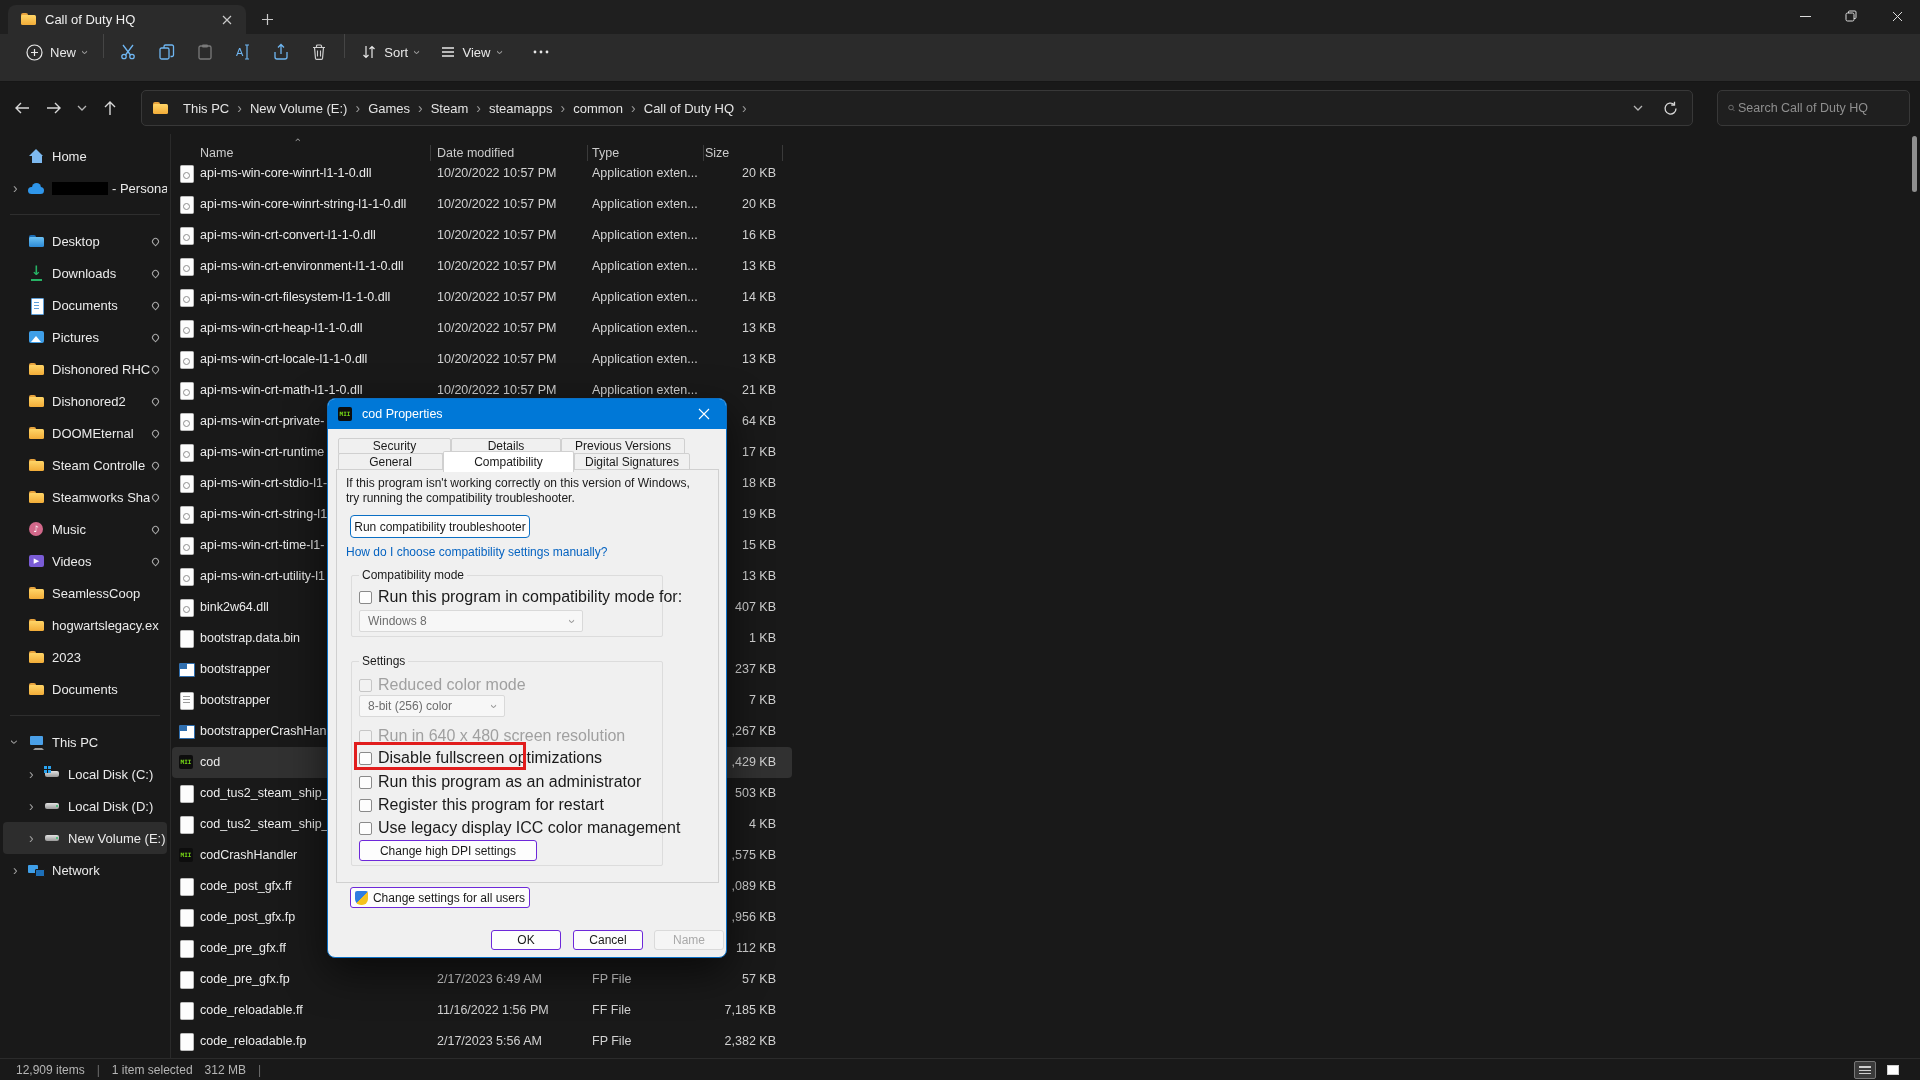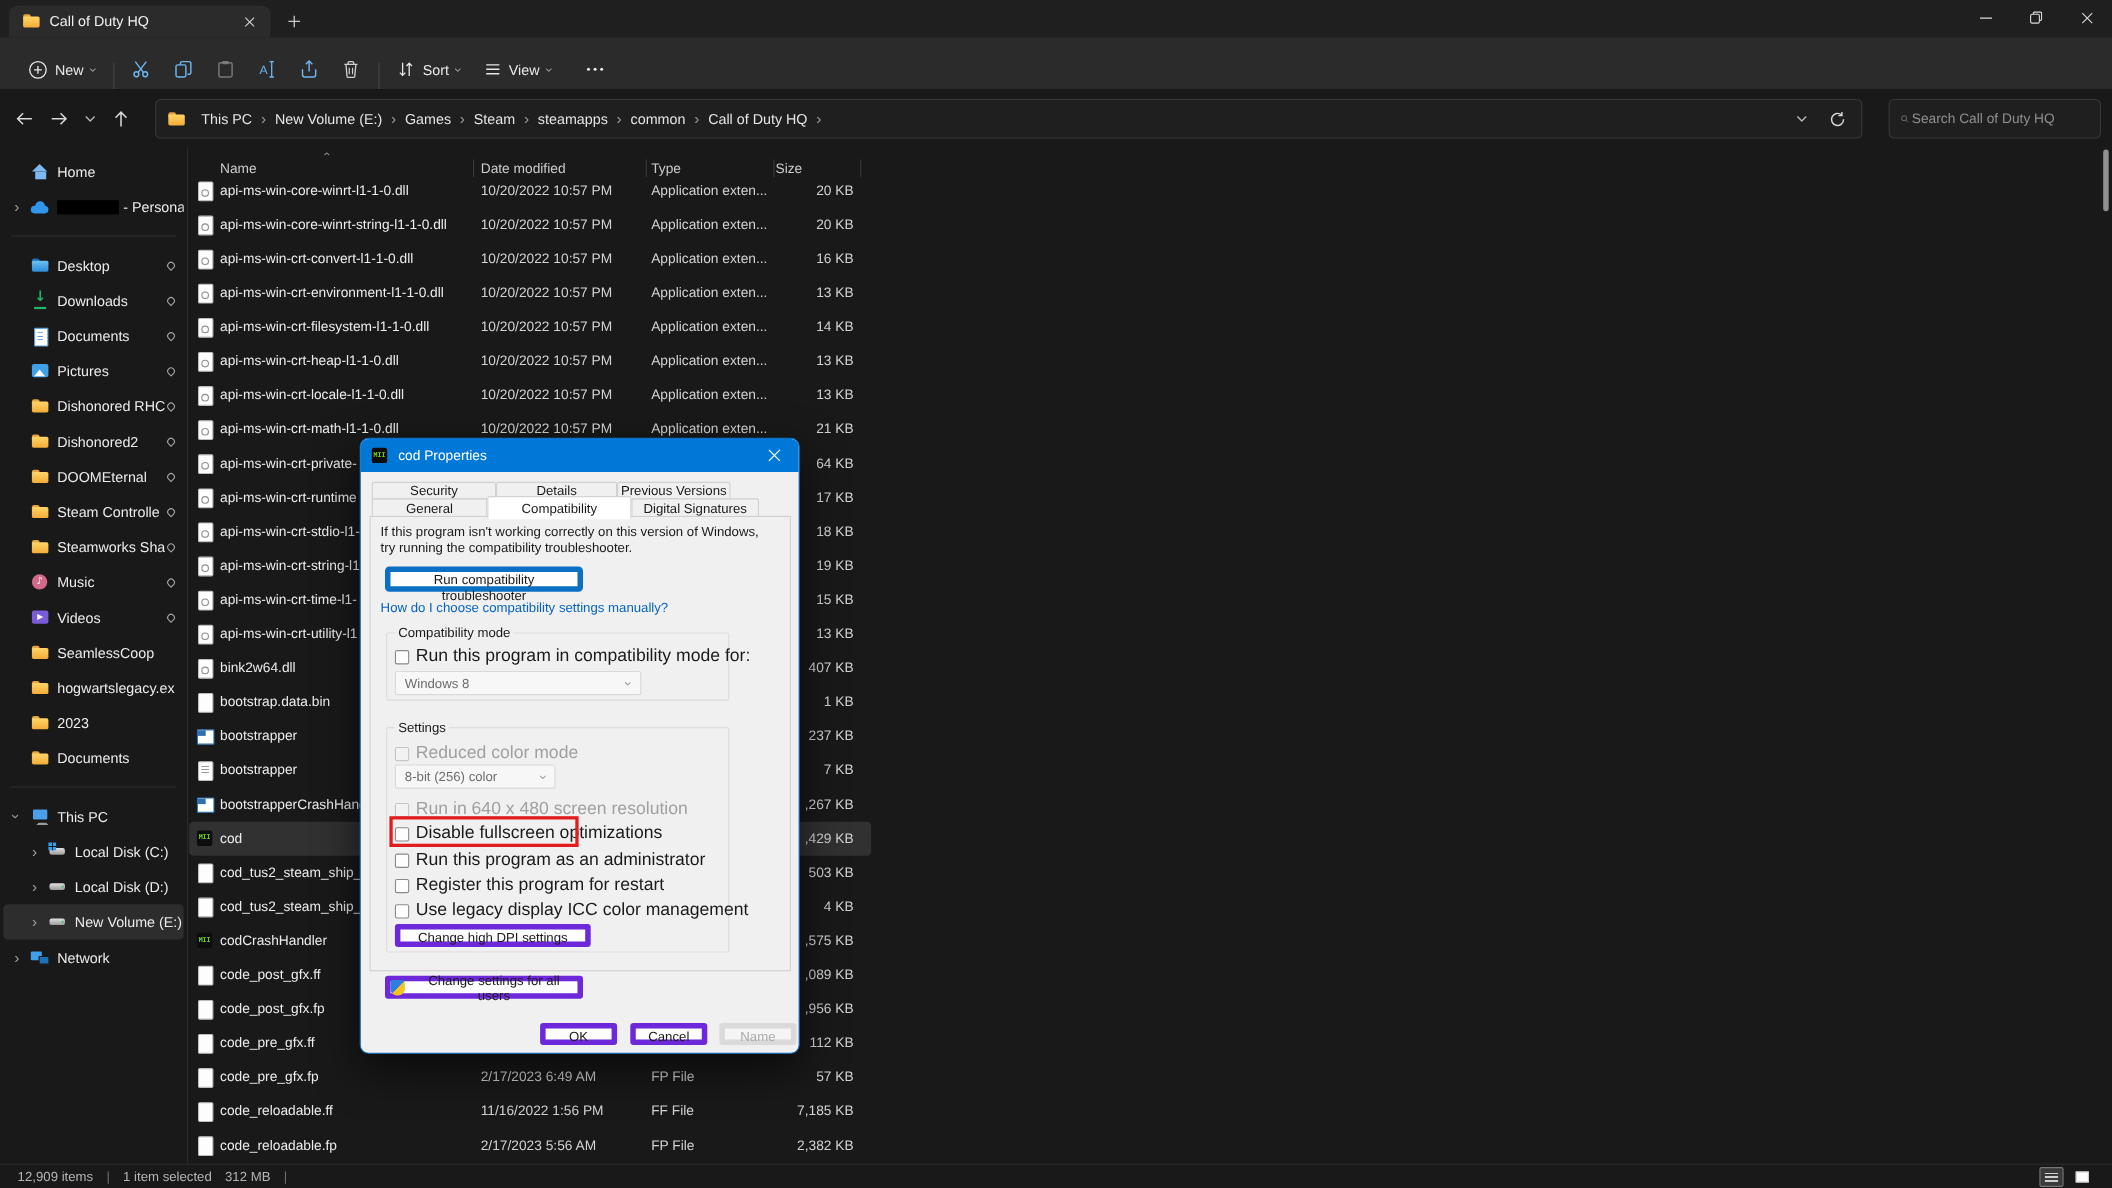--- a/index.html
+++ b/index.html
@@ -11,21 +11,21 @@
 
   
   #tabbar{position:absolute;left:0;top:0;width:1920px;height:34px;background:#1f1f1f}
   #tab{position:absolute;left:8px;top:5px;width:238px;height:29px;background:#2b2b2b;border-radius:8px 8px 0 0;display:flex;align-items:center;gap:8px;padding:0 8px 0 12px}
   #tab .ttl{font-size:13px;color:#f0f0f0;flex:1;white-space:nowrap;overflow:hidden}
   .xbtn{width:22px;height:22px;border:none;background:transparent;color:#c9c9c9;display:flex;align-items:center;justify-content:center;border-radius:4px;cursor:pointer}
   #newtab{position:absolute;left:256px;top:8px}
   #wincontrols{position:absolute;right:0;top:0;display:flex}
   .wc{width:46px;height:32px;border:none;background:transparent;display:flex;align-items:center;justify-content:center;color:#dcdcdc}
 
-  #toolbar{position:absolute;left:0;top:34px;width:1920px;height:48px;background:#2b2b2b;border-bottom:1px solid #161616;display:flex;align-items:flex-end}
+  #toolbar{position:absolute;left:0;top:34px;width:1920px;height:48px;background:#2b2b2b;border-bottom:1px solid #161616;display:flex;align-items:flex-start}
   .tbtn{height:36px;border:none;background:transparent;color:#e8e8e8;display:flex;align-items:center;gap:7px;padding:0 10px;border-radius:4px;font-size:13px}
   .tico{width:38px;height:36px;border:none;background:transparent;display:flex;align-items:center;justify-content:center;border-radius:4px}
   .tsep{width:1px;height:24px;background:#454545;margin:0 6px}
   .ddch{display:inline-block;transform:rotate(90deg);color:#9a9a9a;font-size:13px;line-height:1}
 
   #addressrow{position:absolute;left:0;top:82px;width:1920px;height:52px;background:#191919;display:flex;align-items:center}
   .navb{width:32px;height:32px;border:none;background:transparent;color:#d8d8d8;display:flex;align-items:center;justify-content:center;border-radius:4px}
   #bcbar{position:absolute;left:141px;top:8px;width:1552px;height:36px;background:#1f1f1f;border:1px solid #383838;border-radius:5px;display:flex;align-items:center;padding:0 6px 0 10px}
   #crumbs{display:flex;align-items:center}
   .crumb{border:none;background:transparent;color:#e4e4e4;font-size:13px;padding:3px 6px;border-radius:4px;white-space:nowrap}
@@ -118,28 +118,28 @@
   #dlg{position:absolute;left:327px;top:398px;width:400px;height:560px;background:#f0f0f0;border:1px solid #0b6fc4;border-radius:8px;box-shadow:0 14px 40px rgba(0,0,0,.6);z-index:10;color:#1a1a1a;font-size:12px}
   #dtitle{position:absolute;left:0;top:0;right:0;height:30px;background:var(--accent-blue);border-radius:7px 7px 0 0;display:flex;align-items:center;padding-left:9px;gap:8px}
   #dtitle .dtxt{color:#fff;font-size:12.5px}
   #dclose{margin-left:auto;width:44px;height:30px;border:none;background:transparent;color:#fff;display:flex;align-items:center;justify-content:center;border-radius:0 7px 0 0}
   .trow{position:absolute;height:17px}
   .dtab{position:absolute;top:0;height:16px;background:#f0f0f0;border:1px solid #d0d0d0;border-radius:2px 2px 0 0;font-size:12px;color:#1a1a1a;text-align:center;padding:0}
   .t1{top:39px;left:0;right:0}
   .t2{top:54px;left:0;right:0}
   .t1 button:nth-of-type(1){left:10px;width:113px}
   .t1 button:nth-of-type(2){left:123px;width:110px}
-  .t1 button:nth-of-type(3){left:233px;width:103px}
+  .t1 button:nth-of-type(3){left:233px;width:124px}
   .t2 button:nth-of-type(1){left:10px;width:105px;height:17px}
   .t2 button:nth-of-type(2){left:115px;width:131px}
   .t2 button:nth-of-type(3){left:246px;width:116px;height:17px}
   .dtab.active{top:-2px;height:21px;background:#fff;z-index:3;border-bottom:none}
   #dpage{position:absolute;left:8px;top:70px;width:383px;height:414px;border:1px solid #d0d0d0;background:#f0f0f0}
   .dtext{position:absolute;color:#1a1a1a;white-space:nowrap}
-  .dbtn{position:absolute;background:#fdfdfd;border:5px solid #6d28d9;border-radius:3px;font-size:12px;color:#1a1a1a;text-align:center}
+  .dbtn{position:absolute;background:#fdfdfd;border:1px solid #6d28d9;border-radius:3px;font-size:12px;color:#1a1a1a;text-align:center}
   .dbtn.blue{border-color:#0b6fc4;border-radius:4px}
   .dbtn.gray{color:#a9a9a9;background:#f5f5f5;border-color:#dadada}
   .dlink{position:absolute;color:var(--link-blue);font-size:12px;white-space:nowrap}
   .grp{position:absolute;border:1px solid #dcdcdc;border-radius:2px}
   .grplbl{position:absolute;background:#f0f0f0;padding:0 3px;font-size:12px;color:#1a1a1a;white-space:nowrap}
   .cbrow{position:absolute;display:flex;align-items:center;gap:6px;white-space:nowrap}
   .cbx{width:13px;height:13px;background:#fdfdfd;border:1px solid #8a8a8a;border-radius:2px;flex:none}
   .cbrow.dis .cbx{border-color:#c6c6c6;background:#f2f2f2}
   .cbrow.dis .cblbl{color:#a0a0a0}
   .cblbl{font-size:16px}

